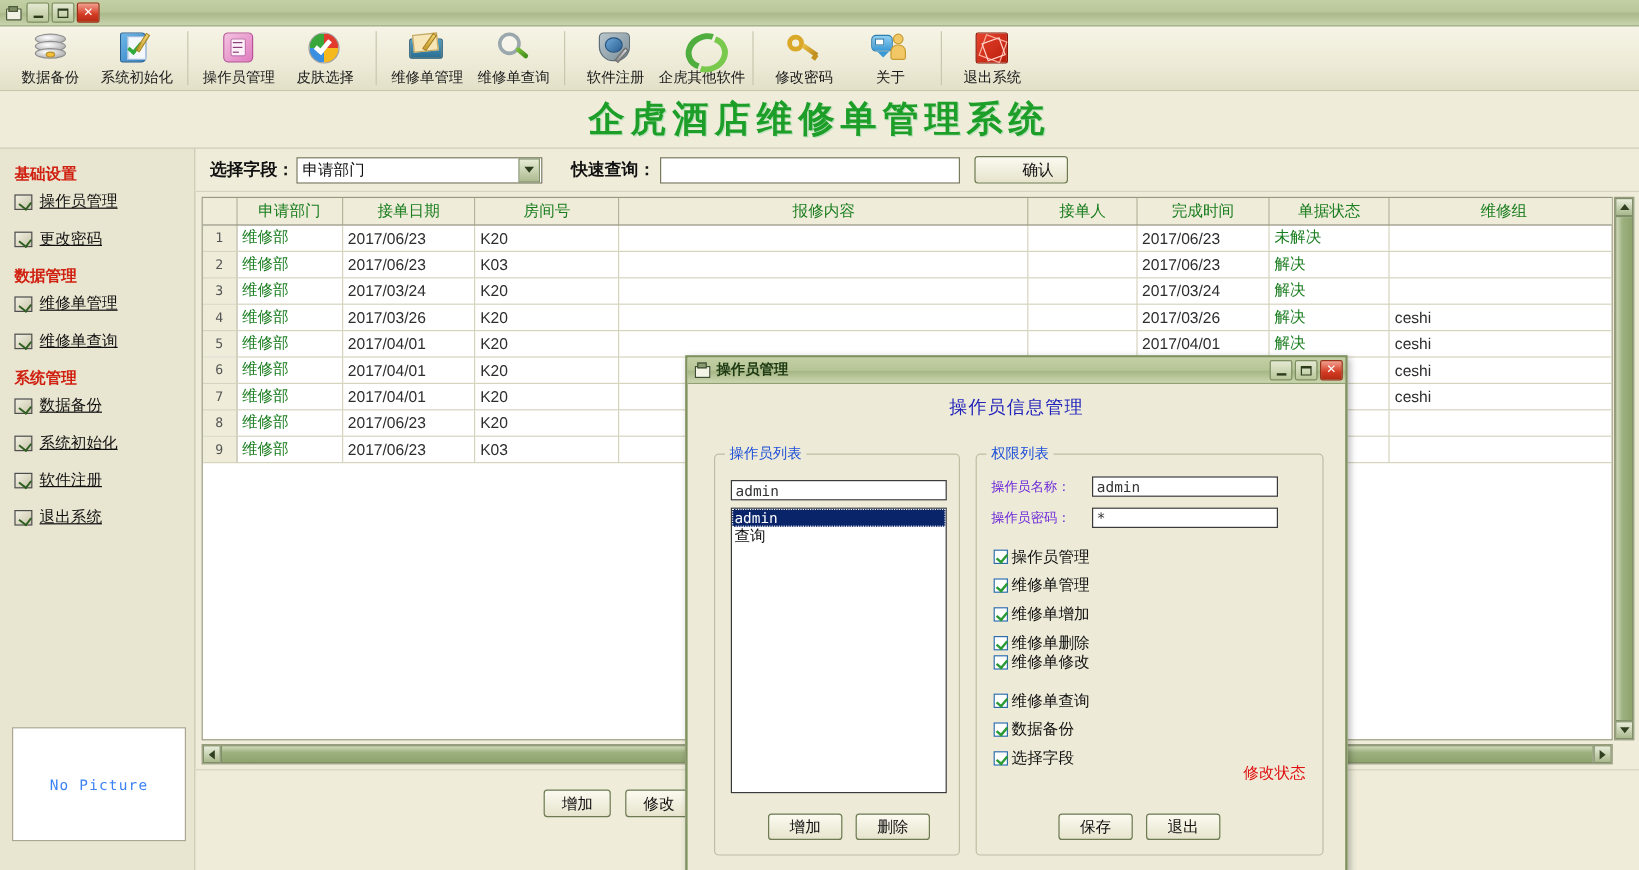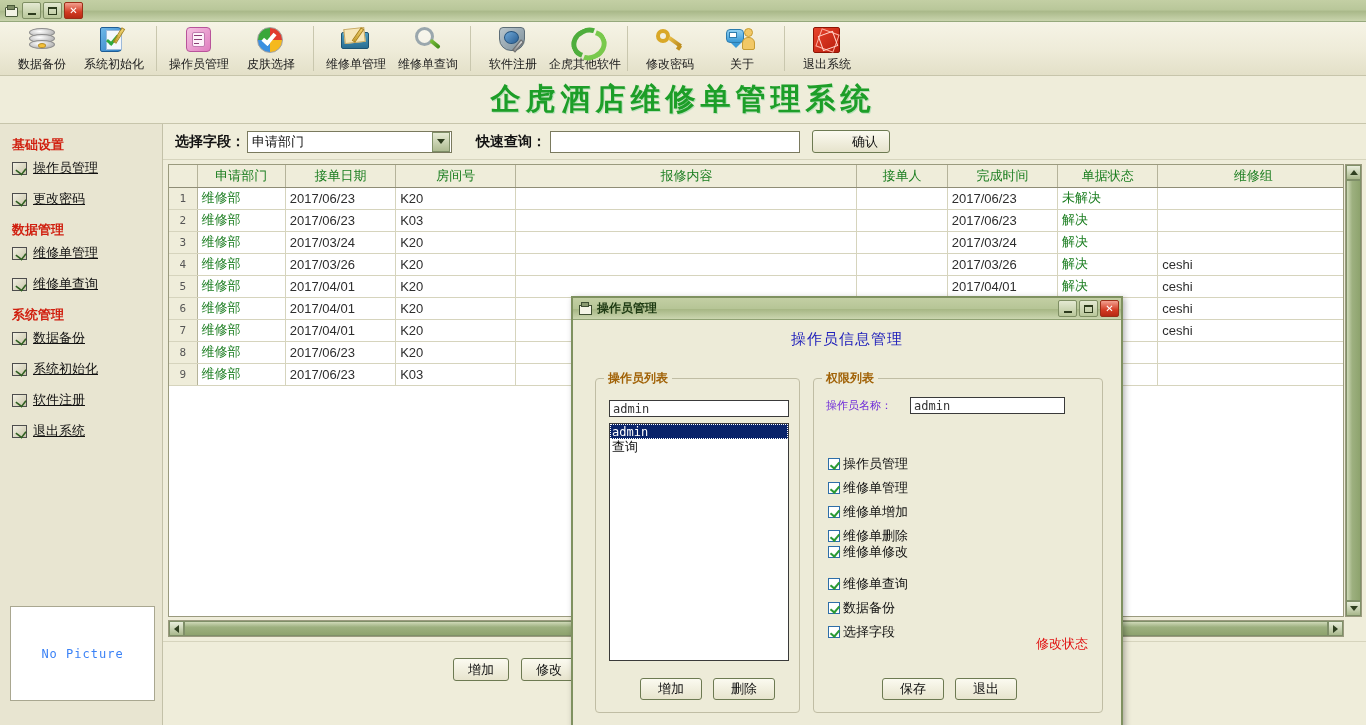--- a/index.html
+++ b/index.html
@@ -308,21 +308,21 @@
   #dlg-heading {
     text-align: center; color: #2222bb; font-size: 15px;
     padding-top: 10px; padding-bottom: 4px; letter-spacing: 1px;
   }
   .fieldset {
     position: absolute;
     border: 1px solid #c0bda4; border-radius: 4px;
   }
   .fieldset > legend {
     position: absolute; top: -9px; left: 8px; padding: 0 4px;
-    background: #edebd8; color: #a16207; font-size: 12px; font-weight: bold;
+    background: #edebd8; color: #1d4ed8; font-size: 12px;
   }
   #fs-left { left: 22px; top: 58px; width: 205px; height: 335px; }
   #fs-right { left: 240px; top: 58px; width: 290px; height: 335px; }
 
   .dlg-textbox {
     background: #fff; border: 1px solid #3a3a3a;
     height: 17px; font-size: 12px; color: #333;
     display: flex; align-items: center; padding: 0 3px;
     font-family: "DejaVu Sans Mono","Liberation Mono",monospace;
   }
@@ -752,20 +752,24 @@
           <div class="dlg-btn" id="btn-add">增加</div>
           <div class="dlg-btn" id="btn-del">删除</div>
         </div>
 
         <div class="fieldset" id="fs-right">
           <legend>权限列表</legend>
 
           <div class="dlg-row" id="row-name">
             <span class="rlbl">操作员名称：</span>
             <span class="dlg-textbox">admin</span>
+          </div>
+          <div class="dlg-row" id="row-pwd">
+            <span class="rlbl">操作员密码：</span>
+            <span class="dlg-textbox">*</span>
           </div>
 
           <div id="perm-list">
               <div class="chkrow" style="top: 76px;">
                 <span class="chkbox"></span>
                 <span>操作员管理</span>
               </div>
               <div class="chkrow" style="top: 100px;">
                 <span class="chkbox"></span>
                 <span>维修单管理</span>

